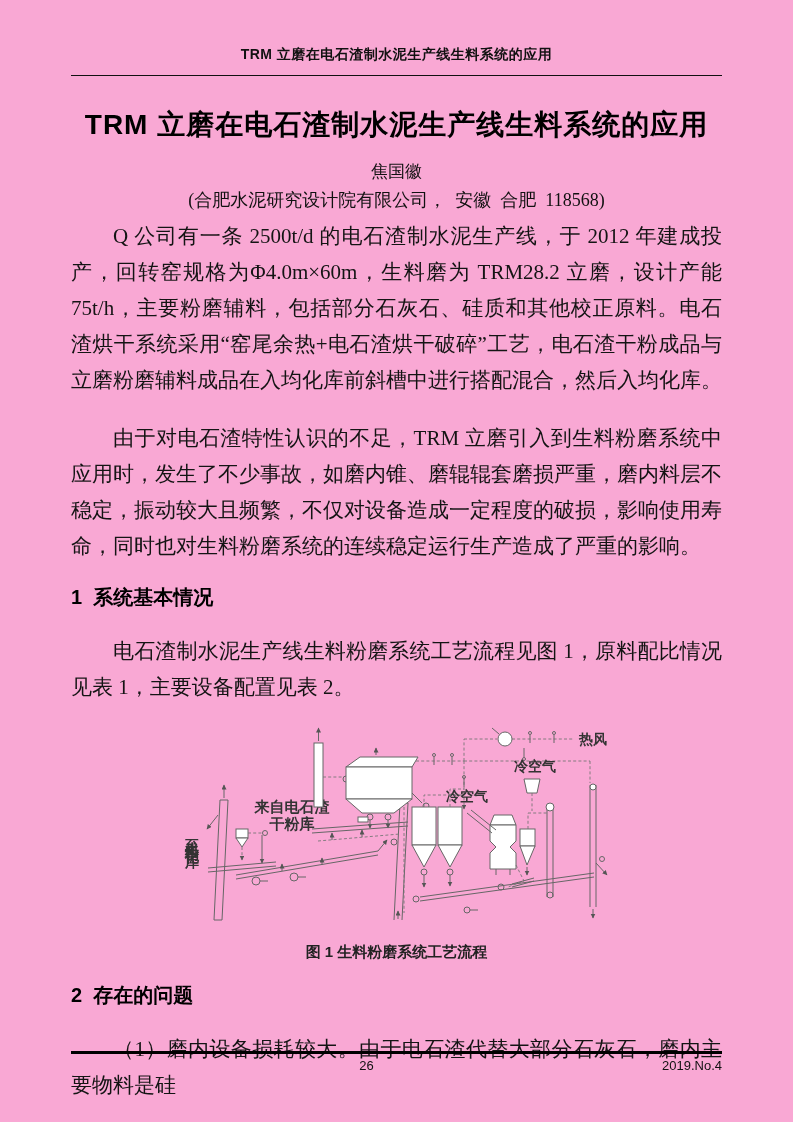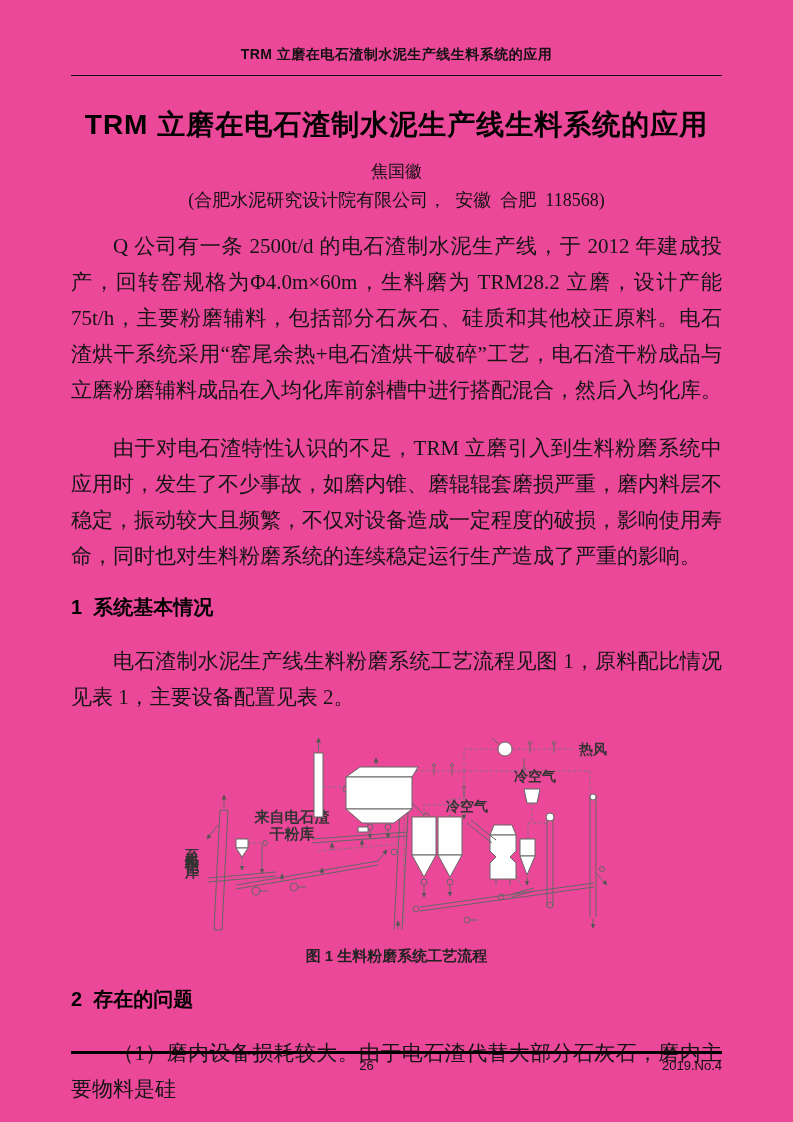--- a/index.html
+++ b/index.html
@@ -1,38 +1,38 @@
 <!DOCTYPE html>
 <html><head>
 <meta charset="utf-8">
 <style>
   * { margin: 0; padding: 0; box-sizing: border-box; }
   html, body { background: #ffffff; }
   body { width: 793px; height: 1122px; font-family: "Liberation Serif", serif; color: #1a1a1a; }
-  .page { position: relative; width: 793px; height: 1122px; padding: 0 71px; background: #ec4899; overflow: hidden; }
+  .page { position: relative; width: 793px; height: 1122px; padding: 0 71px; background: #f9a8d4; overflow: hidden; }
 
   .running-head { padding-top: 46px; text-align: center; font-family: "Liberation Sans", sans-serif;
                   font-size: 14px; font-weight: 600; letter-spacing: 0.5px; color: #111; }
   .head-rule { margin-top: 11px; border-top: 1.8px solid #111; }
 
   .doc-title { margin-top: 30px; text-align: center; font-family: "Liberation Sans", sans-serif;
                font-size: 28px; font-weight: 700; letter-spacing: 1px; color: #000; }
   .author { margin-top: 16px; text-align: center; font-size: 17px; color: #111; }
   .affiliation { margin-top: 5px; text-align: center; font-size: 18px; color: #111; white-space: pre-wrap; }
 
-  .body-para { margin-top: 16px; font-size: 21px; line-height: 36px; text-align: justify;
+  .body-para { margin-top: 6px; font-size: 21px; line-height: 36px; text-align: justify;
                text-indent: 2em; color: #141414; }
   .body-para.tight { margin-top: 22px; }
 
   .sec-heading { margin-top: 20px; font-family: "Liberation Sans", sans-serif; font-size: 20px;
                  font-weight: 700; color: #000; white-space: pre-wrap; }
 
   figure { margin-top: 10px; text-align: center; }
   .flow-svg { display: inline-block; }
-  figcaption { margin-top: 6px; font-family: "Liberation Sans", sans-serif; font-size: 15px;
+  figcaption { margin-top: 12px; font-family: "Liberation Sans", sans-serif; font-size: 15px;
                font-weight: 700; color: #222; }
 
   .footer { position: absolute; left: 71px; right: 71px; top: 1051px; }
   .foot-rule { border-top: 3px solid #000; }
   .foot-row { display: flex; align-items: flex-start; margin-top: 4px;
               font-family: "Liberation Sans", sans-serif; font-size: 13px; color: #111; }
   .foot-spacer { flex: 1; }
   .foot-center { flex: 0 auto; }
 
   svg .ln { stroke: #666; fill: none; stroke-width: 1; }

